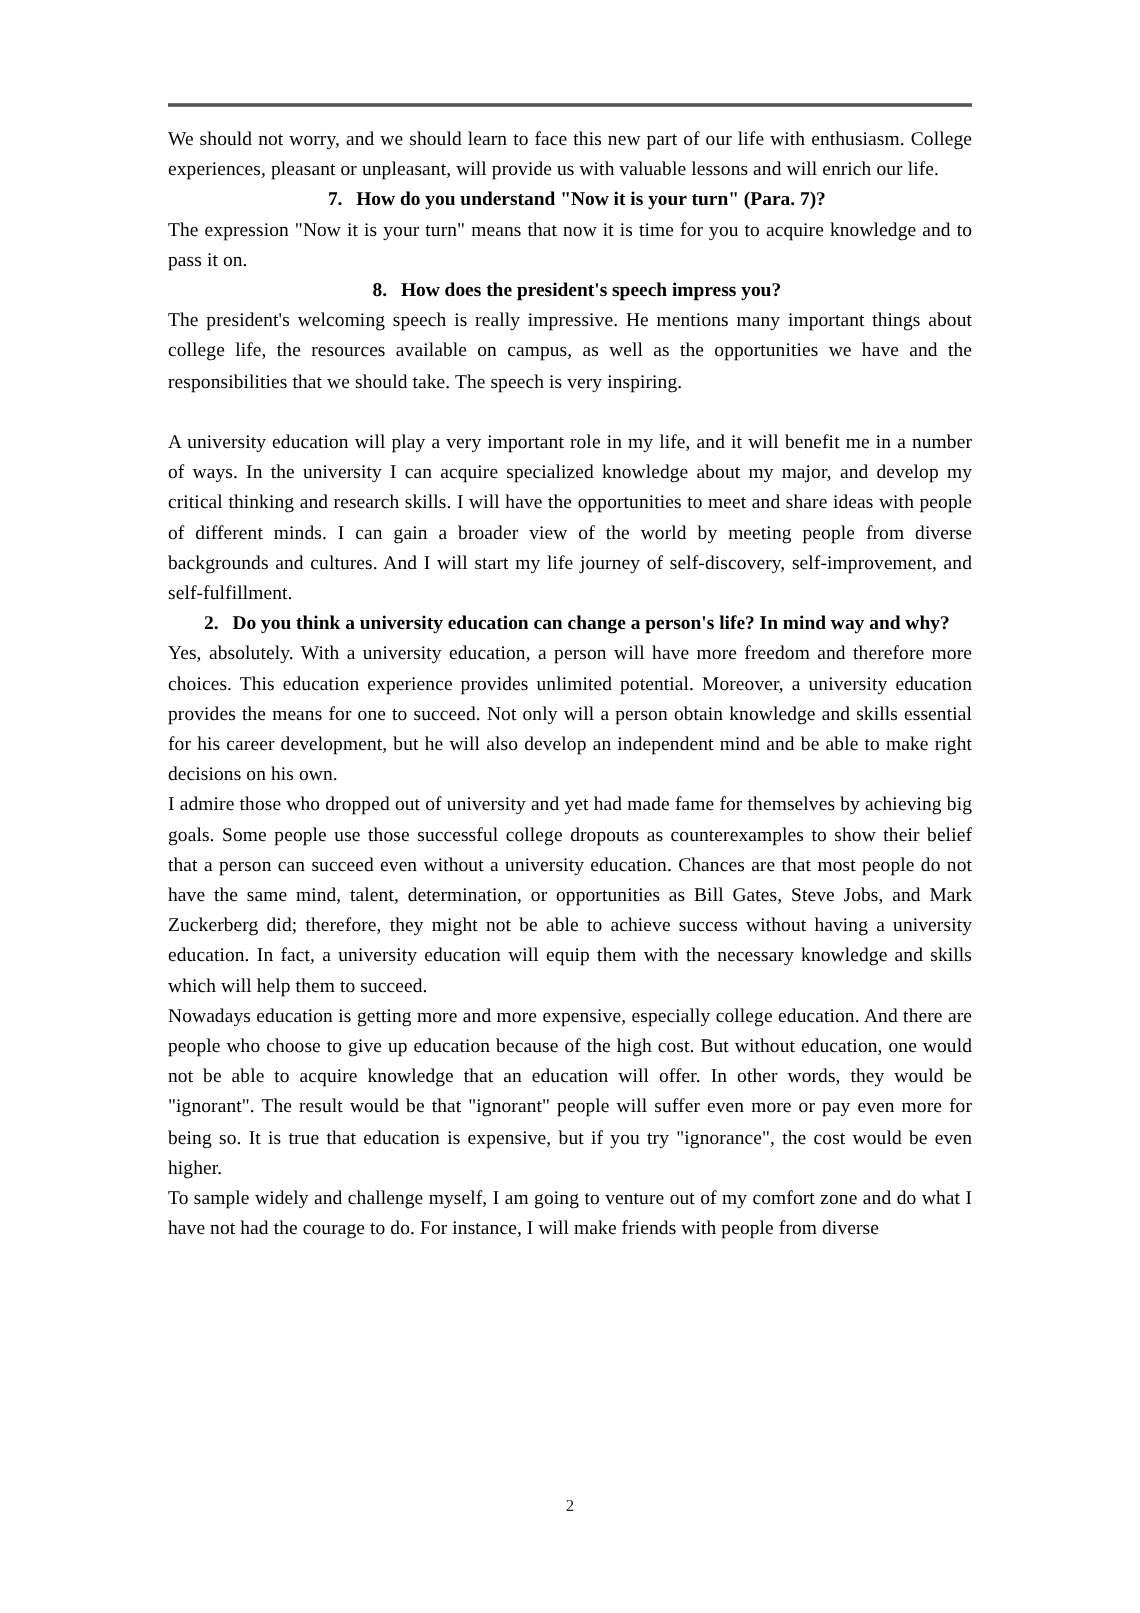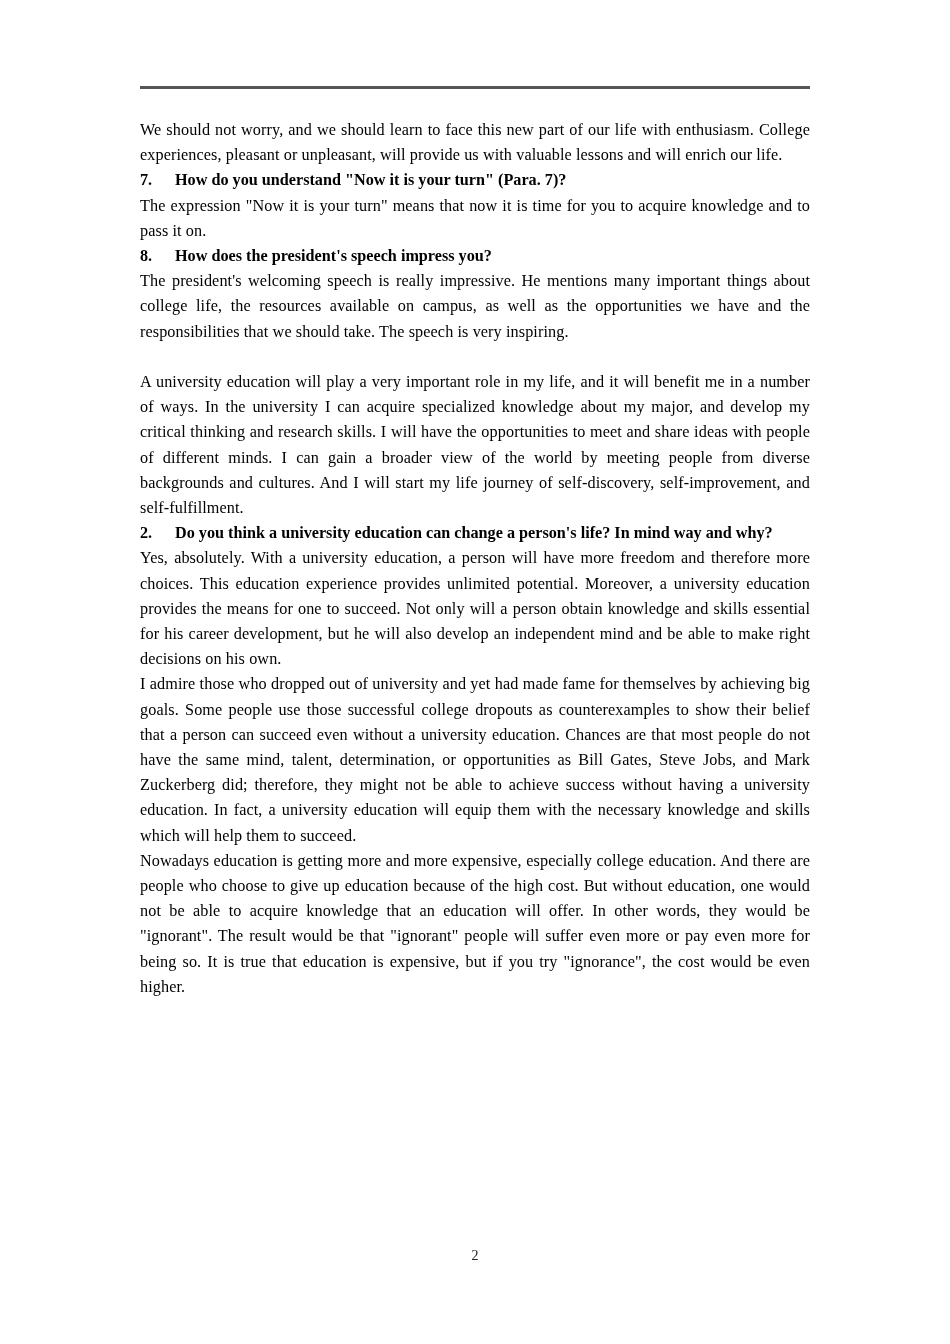--- a/index.html
+++ b/index.html
@@ -26,21 +26,21 @@
     position: absolute;
     left: 140px;
     top: 86px;
     width: 670px;
     height: 3px;
     background: #565656;
   }
   .content {
     position: absolute;
     left: 140px;
-    top: 118px;
+    top: 104px;
     width: 670px;
   }
   .para {
     margin: 0;
     font-size: 16.2px;
     line-height: 25.2px;
     text-align: justify;
     text-justify: inter-word;
     letter-spacing: 0.1px;
   }
@@ -53,21 +53,21 @@
     text-justify: inter-word;
     padding-left: 35px;
     text-indent: -35px;
   }
   .qitem .qnum {
     display: inline-block;
     width: 35px;
     text-indent: 0;
   }
   .qitem.single-line {
-    text-align: left;
+    text-align: center;
   }
   .gap {
     height: 25.2px;
   }
   .page-number {
     position: absolute;
     left: 0;
     top: 1248px;
     width: 950px;
     text-align: center;
@@ -88,17 +88,18 @@
       <p class="qitem single-line"><span class="qnum">7.</span><span>How do you understand "Now it is your turn" (Para. 7)?</span></p>
       <p class="para">The expression "Now it is your turn" means that now it is time for you to acquire knowledge and to pass it on.</p>
       <p class="qitem single-line"><span class="qnum">8.</span><span>How does the president's speech impress you?</span></p>
       <p class="para">The president's welcoming speech is really impressive. He mentions many important things about college life, the resources available on campus, as well as the opportunities we have and the responsibilities that we should take. The speech is very inspiring.</p>
       <div class="gap"></div>
       <p class="para">A university education will play a very important role in my life, and it will benefit me in a number of ways. In the university I can acquire specialized knowledge about my major, and develop my critical thinking and research skills. I will have the opportunities to meet and share ideas with people of different minds. I can gain a broader view of the world by meeting people from diverse backgrounds and cultures. And I will start my life journey of self-discovery, self-improvement, and self-fulfillment.</p>
       <p class="qitem single-line"><span class="qnum">2.</span><span>Do you think a university education can change a person's life? In mind way and why?</span></p>
       <p class="para">Yes, absolutely. With a university education, a person will have more freedom and therefore more choices. This education experience provides unlimited potential. Moreover, a university education provides the means for one to succeed. Not only will a person obtain knowledge and skills essential for his career development, but he will also develop an independent mind and be able to make right decisions on his own.</p>
       <p class="para">I admire those who dropped out of university and yet had made fame for themselves by achieving big goals. Some people use those successful college dropouts as counterexamples to show their belief that a person can succeed even without a university education. Chances are that most people do not have the same mind, talent, determination, or opportunities as Bill Gates, Steve Jobs, and Mark Zuckerberg did; therefore, they might not be able to achieve success without having a university education. In fact, a university education will equip them with the necessary knowledge and skills which will help them to succeed.</p>
       <p class="para">Nowadays education is getting more and more expensive, especially college education. And there are people who choose to give up education because of the high cost. But without education, one would not be able to acquire knowledge that an education will offer. In other words, they would be "ignorant". The result would be that "ignorant" people will suffer even more or pay even more for being so. It is true that education is expensive, but if you try "ignorance", the cost would be even higher.</p>
+      <p class="para">To sample widely and challenge myself, I am going to venture out of my comfort zone and do what I have not had the courage to do. For instance, I will make friends with people from diverse</p>
     </div>
 
   <div class="page-number">2</div>
 
 </div>
 
 </body></html>

